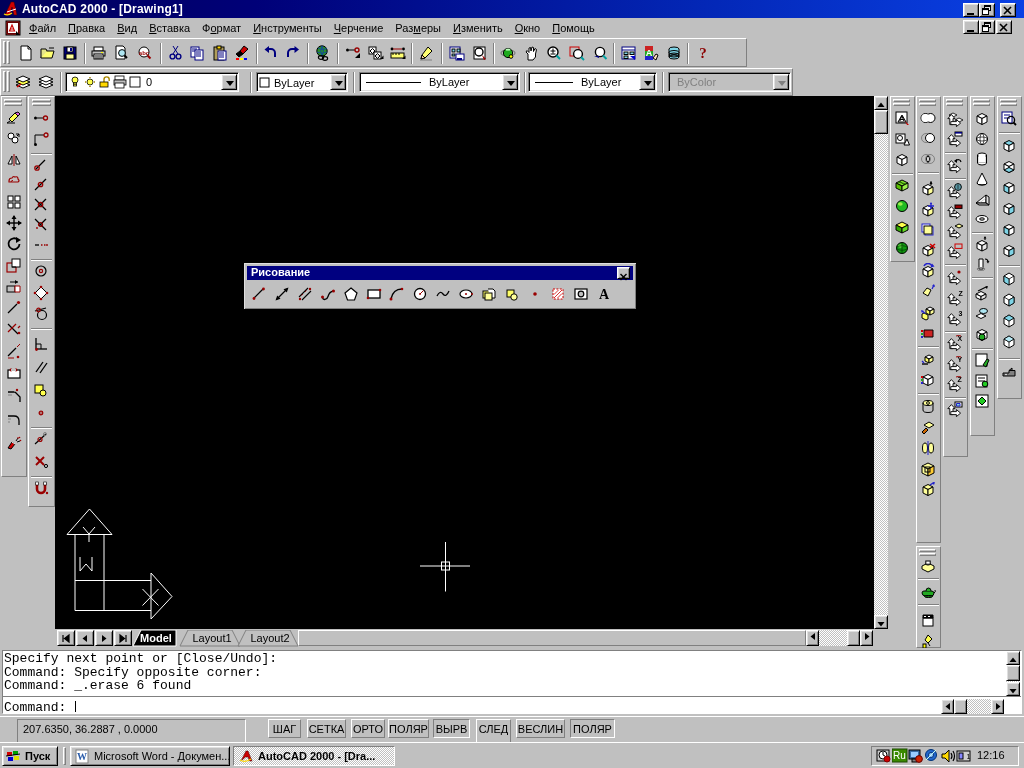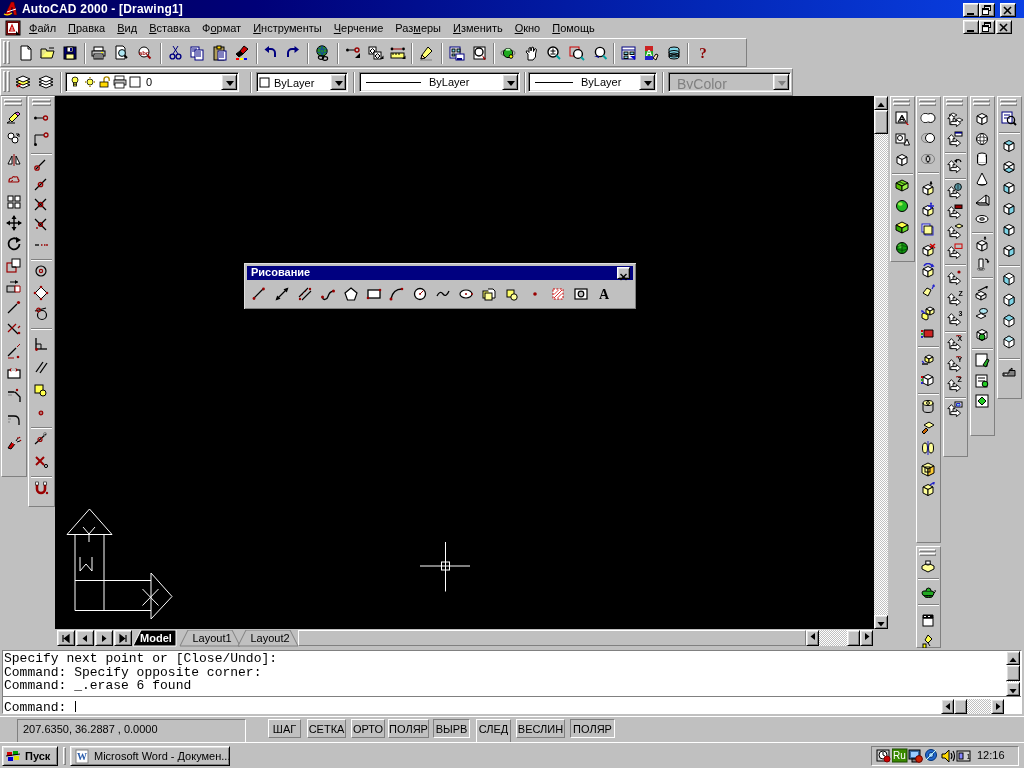--- a/index.html
+++ b/index.html
@@ -353,21 +353,21 @@
           <span style="font-size:11px;margin-left:8px">ByLayer</span>
         </div>
       </div>
       <div class="abs wbtn" style="right:1px;top:1px;width:16px;height:16px"><svg width="16" height="16" viewBox="0 0 16 16" style="">
           <path d="M4 6 L12 6 L8 11 Z" fill="#000"></path>
         </svg></div>
     </div>
     <div class="abs" style="left:662px;top:72px;width:2px;height:21px;border-left:1px solid #808080;border-right:1px solid #fff"></div>
     <div class="abs sunken" style="left:668px;top:72px;width:123px;height:20px;background:#c0c0c0">
       <div class="abs" style="left:2px;top:2px;width:101px;height:14px;overflow:hidden">
-        <div style="font-size:14px;color:#808080;padding:1px 0 0 6px">ByColor</div>
+        <div style="font-size:11px;color:#808080;padding:1px 0 0 6px">ByColor</div>
       </div>
       <div class="abs wbtn" style="right:1px;top:1px;width:16px;height:16px"><svg width="16" height="16" viewBox="0 0 16 16" style="">
           <path d="M4 6 L12 6 L8 11 Z" fill="#808080"></path>
         </svg></div>
     </div>
     <div class="abs" style="left:0;top:96px;width:1024px;height:552px;background:#c0c0c0"></div>
     <div class="abs tbpanel" style="left:1px;top:96px;width:26px;height:381px"></div>
     <div class="abs" style="left:4px;top:99px;width:18px;height:3px;border:1px solid;border-color:#fff #808080 #808080 #fff"></div>
     <div class="abs" style="left:4px;top:103px;width:18px;height:3px;border:1px solid;border-color:#fff #808080 #808080 #fff"></div>
     <div class="abs" style="left:6px;top:110px;width:16px;height:16px"><svg width="16" height="16" viewBox="0 0 16 16" style="">
@@ -1196,20 +1196,27 @@
       <div style="position:absolute;left:22px;top:3px;font-size:11px;font-weight:bold">Пуск</div>
     </div>
     <div class="abs" style="left:63px;top:747px;width:3px;height:18px;border:1px solid;border-color:#fff #808080 #808080 #fff"></div>
     <div class="abs wbtn" style="left:70px;top:746px;width:160px;height:20px;overflow:hidden">
       <div style="position:absolute;left:4px;top:2px"><svg width="14" height="15" viewBox="0 0 14 15" style="">
           <rect x="1" y="1" width="12" height="13" fill="#fff" stroke="#808080" stroke-width="1"></rect>
           <text x="7" y="11" font-size="10" font-weight="bold" fill="#2a5caa" text-anchor="middle" font-family="Liberation Serif">W</text>
         </svg></div>
       <div style="position:absolute;left:23px;top:3px;font-size:11px;white-space:nowrap">Microsoft Word - Докумен...</div>
     </div>
+    <div class="abs sunkenlite dither" style="left:233px;top:746px;width:162px;height:20px;overflow:hidden">
+      <div style="position:absolute;left:5px;top:2px"><svg width="14" height="15" viewBox="0 0 14 15" style="">
+          <path d="M2 12 L7 2 L9 2 L13 12 L10.5 12 L9 8 L6.5 8 Z" fill="#cc0000" stroke="#400000" stroke-width="0.5"></path>
+          <path d="M1 11 Q6 14 12 10" fill="none" stroke="#ffd800" stroke-width="1.2"></path>
+        </svg></div>
+      <div style="position:absolute;left:24px;top:3px;font-size:11px;font-weight:bold;white-space:nowrap">AutoCAD 2000 - [Dra...</div>
+    </div>
     <div class="abs sunkenlite" style="left:871px;top:746px;width:148px;height:20px"></div>
     <div class="abs" style="left:876px;top:748px;width:16px;height:16px"><svg width="16" height="16" viewBox="0 0 16 16" style="">
         <rect x="1" y="2" width="12" height="11" fill="#c8c8c8" stroke="#000" stroke-width="1"></rect>
         <circle cx="7" cy="7" r="4" fill="#fff" stroke="#000" stroke-width="1"></circle>
         <line x1="7" y1="7" x2="7" y2="4" stroke="#000" stroke-width="1"></line>
         <line x1="7" y1="7" x2="9" y2="8" stroke="#000" stroke-width="1"></line>
         <circle cx="11" cy="11" r="3" fill="#cc0000" stroke="#800000" stroke-width="1"></circle>
       </svg></div>
     <div class="abs" style="left:892px;top:748px;width:16px;height:16px"><svg width="16" height="16" viewBox="0 0 16 16" style="">
         <rect x="0" y="1" width="15" height="13" fill="#3a8a00" stroke="#1a4a00" stroke-width="1"></rect>

